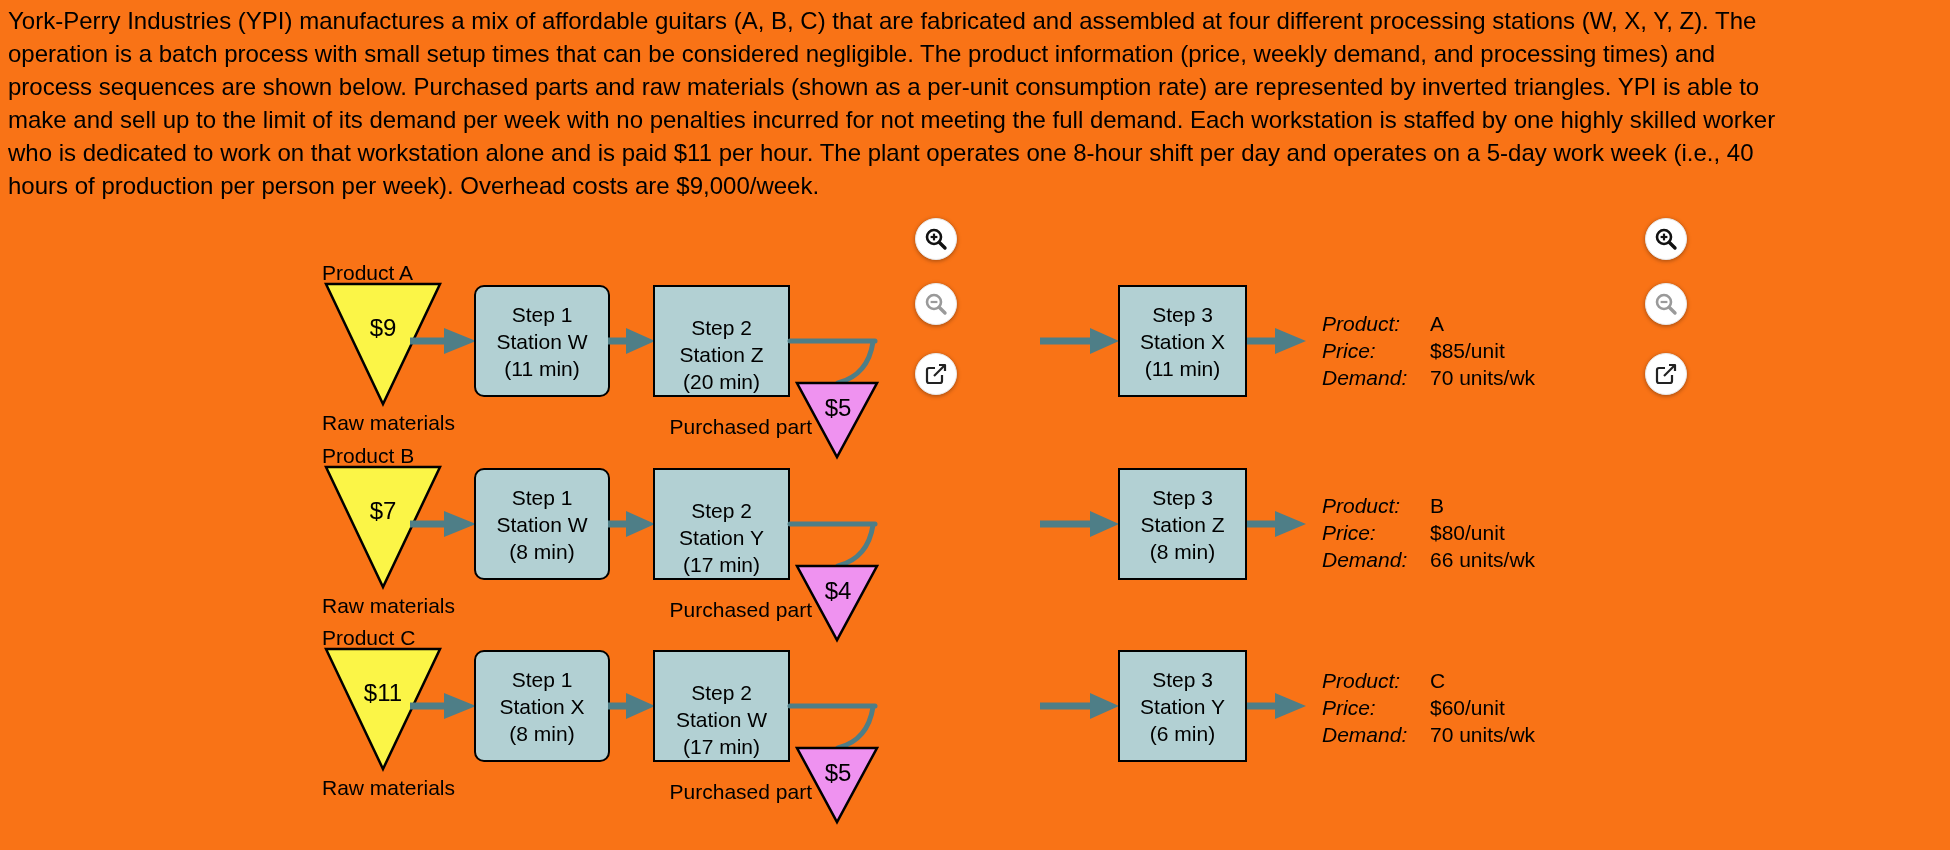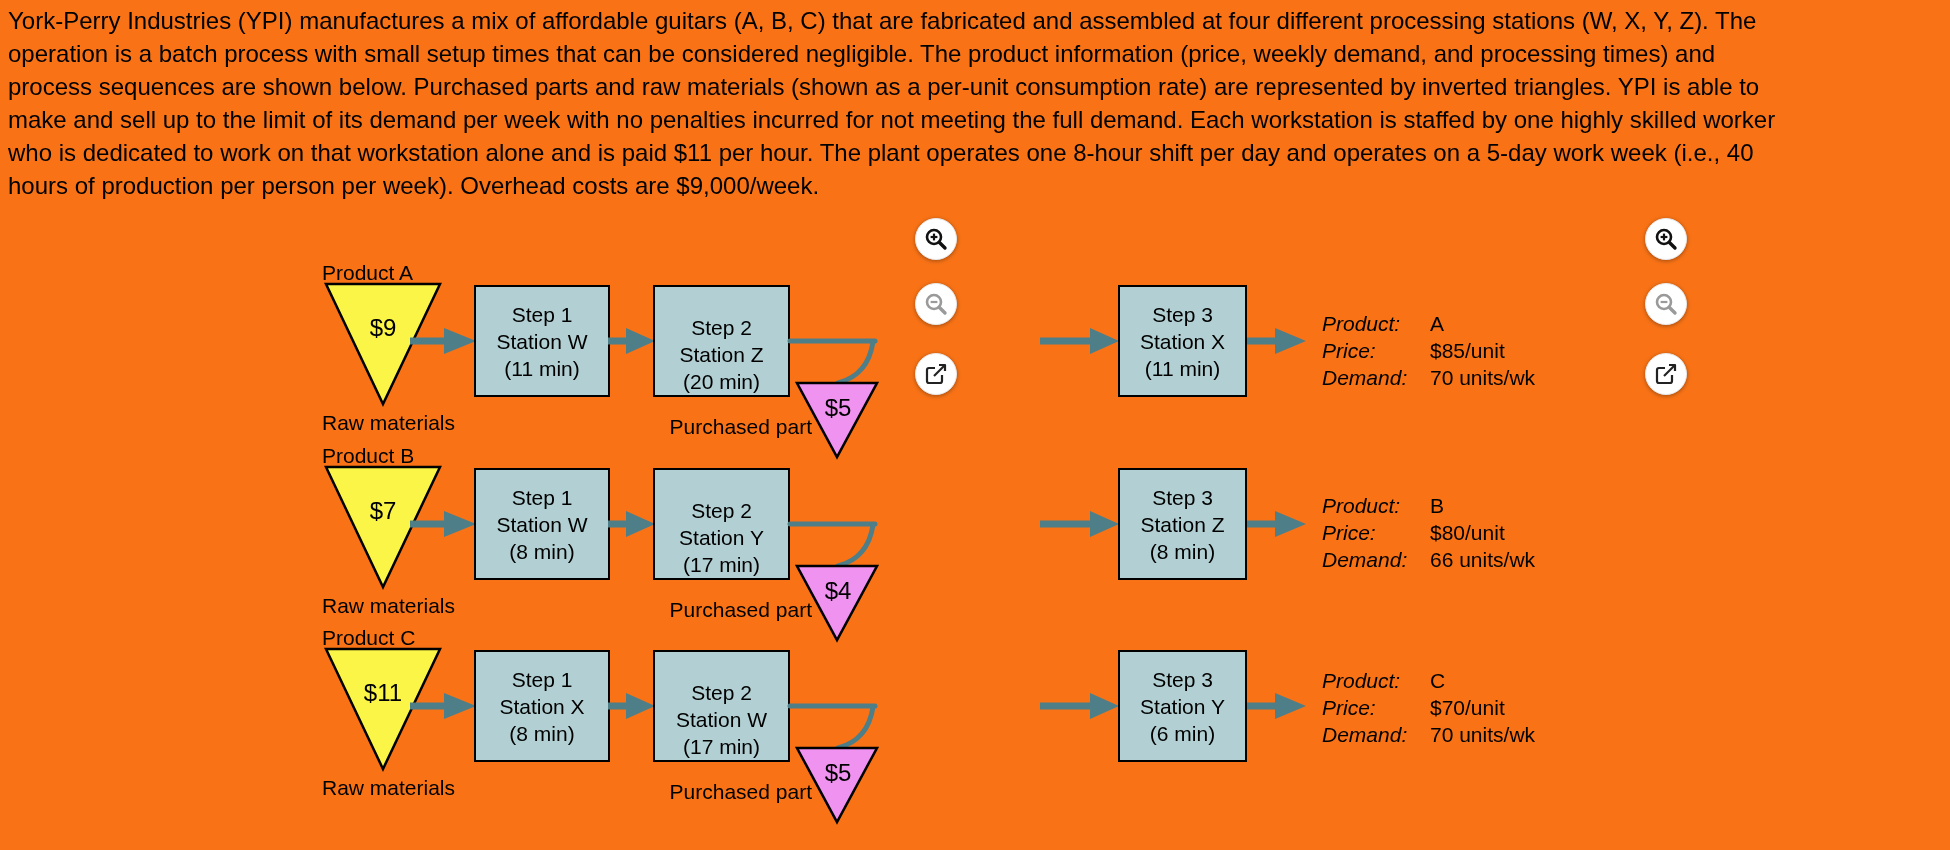--- a/index.html
+++ b/index.html
@@ -21,21 +21,21 @@
   .tri-raw polygon { fill:#fbf547; stroke:#000; stroke-width:2.5; }
   .tri-cost { position:absolute; left:326px; top:-27px; width:114px; text-align:center; font-size:24px; }
 
   .tri-pp { position:absolute; left:795px; top:40px; }
   .tri-pp polygon { fill:#ef92f0; stroke:#000; stroke-width:2.5; }
   .pp-cost { position:absolute; left:798px; top:53px; width:80px; text-align:center; font-size:24px; }
 
   .box { position:absolute; top:-56px; height:112px; background:#b2d0d3; border:2px solid #000;
          box-sizing:border-box; display:flex; flex-direction:column; align-items:center;
          justify-content:center; text-align:center; font-size:21px; line-height:27px; }
-  .step1 { left:474px;  width:136px; }
+  .step1 { left:474px;  width:136px;border-radius:10px; }
   .step2 { left:653px;  width:137px;justify-content:flex-end; }
   .step3 { left:1118px; width:129px; }
 
   .arr { position:absolute; top:-14px; }
   .arr1 { left:408px; }  .arr2 { left:606px; }  .arr3 { left:1037px; }  .arr4 { left:1244px; }
   .arr line    { stroke:#4e7e87; stroke-width:7; }
   .arr polygon { fill:#4e7e87; }
   .curve { position:absolute; left:787px; top:-6px; }
   .curve path { stroke:#4e7e87; stroke-width:5; fill:none; stroke-linecap:round; }
 
@@ -239,21 +239,21 @@
         <line x1="3" y1="14" x2="33" y2="14"></line>
         <polygon points="31,1 31,27 62,14"></polygon>
       </svg>
     <div class="info info-c">
       <div class="info-line">
           <span class="info-label">Product:</span>
           <span>C</span>
         </div>
       <div class="info-line">
           <span class="info-label">Price:</span>
-          <span>$70/unit</span>
+          <span>$60/unit</span>
         </div>
       <div class="info-line">
           <span class="info-label">Demand:</span>
           <span>70 units/wk</span>
         </div>
     </div>
   </div>
 
   <div class="icon-btn" style="left:915px; top:218px">
     <svg width="26" height="26" viewBox="0 0 26 26">

